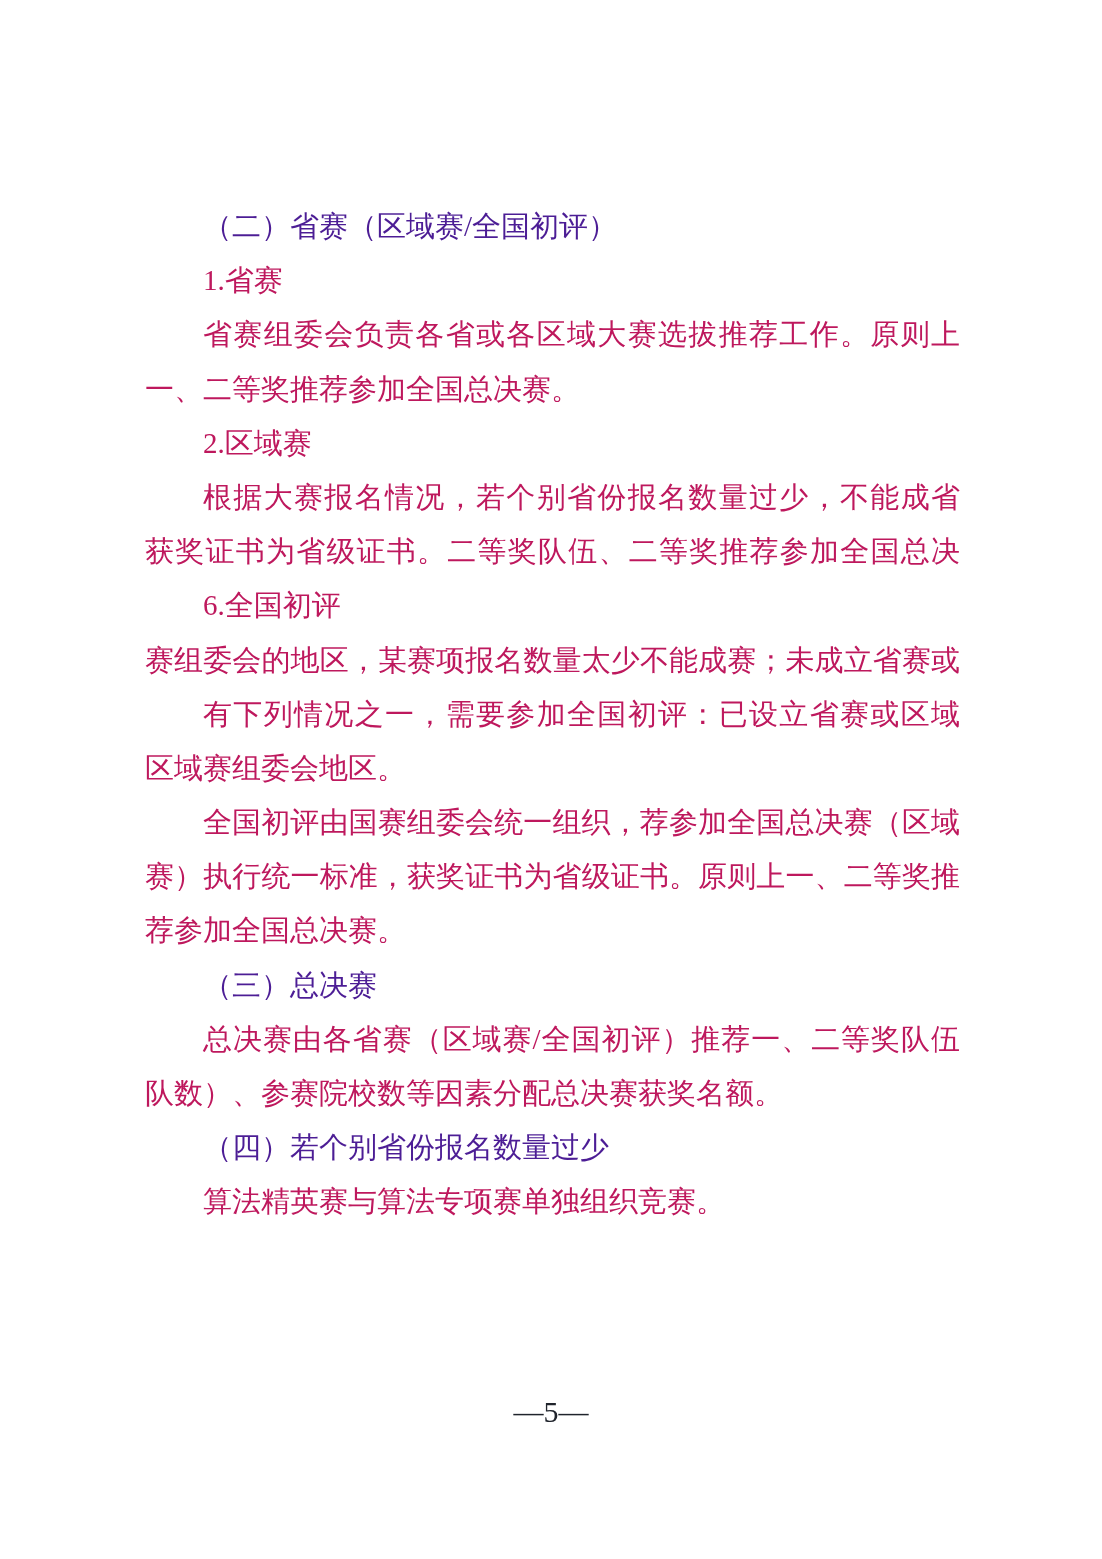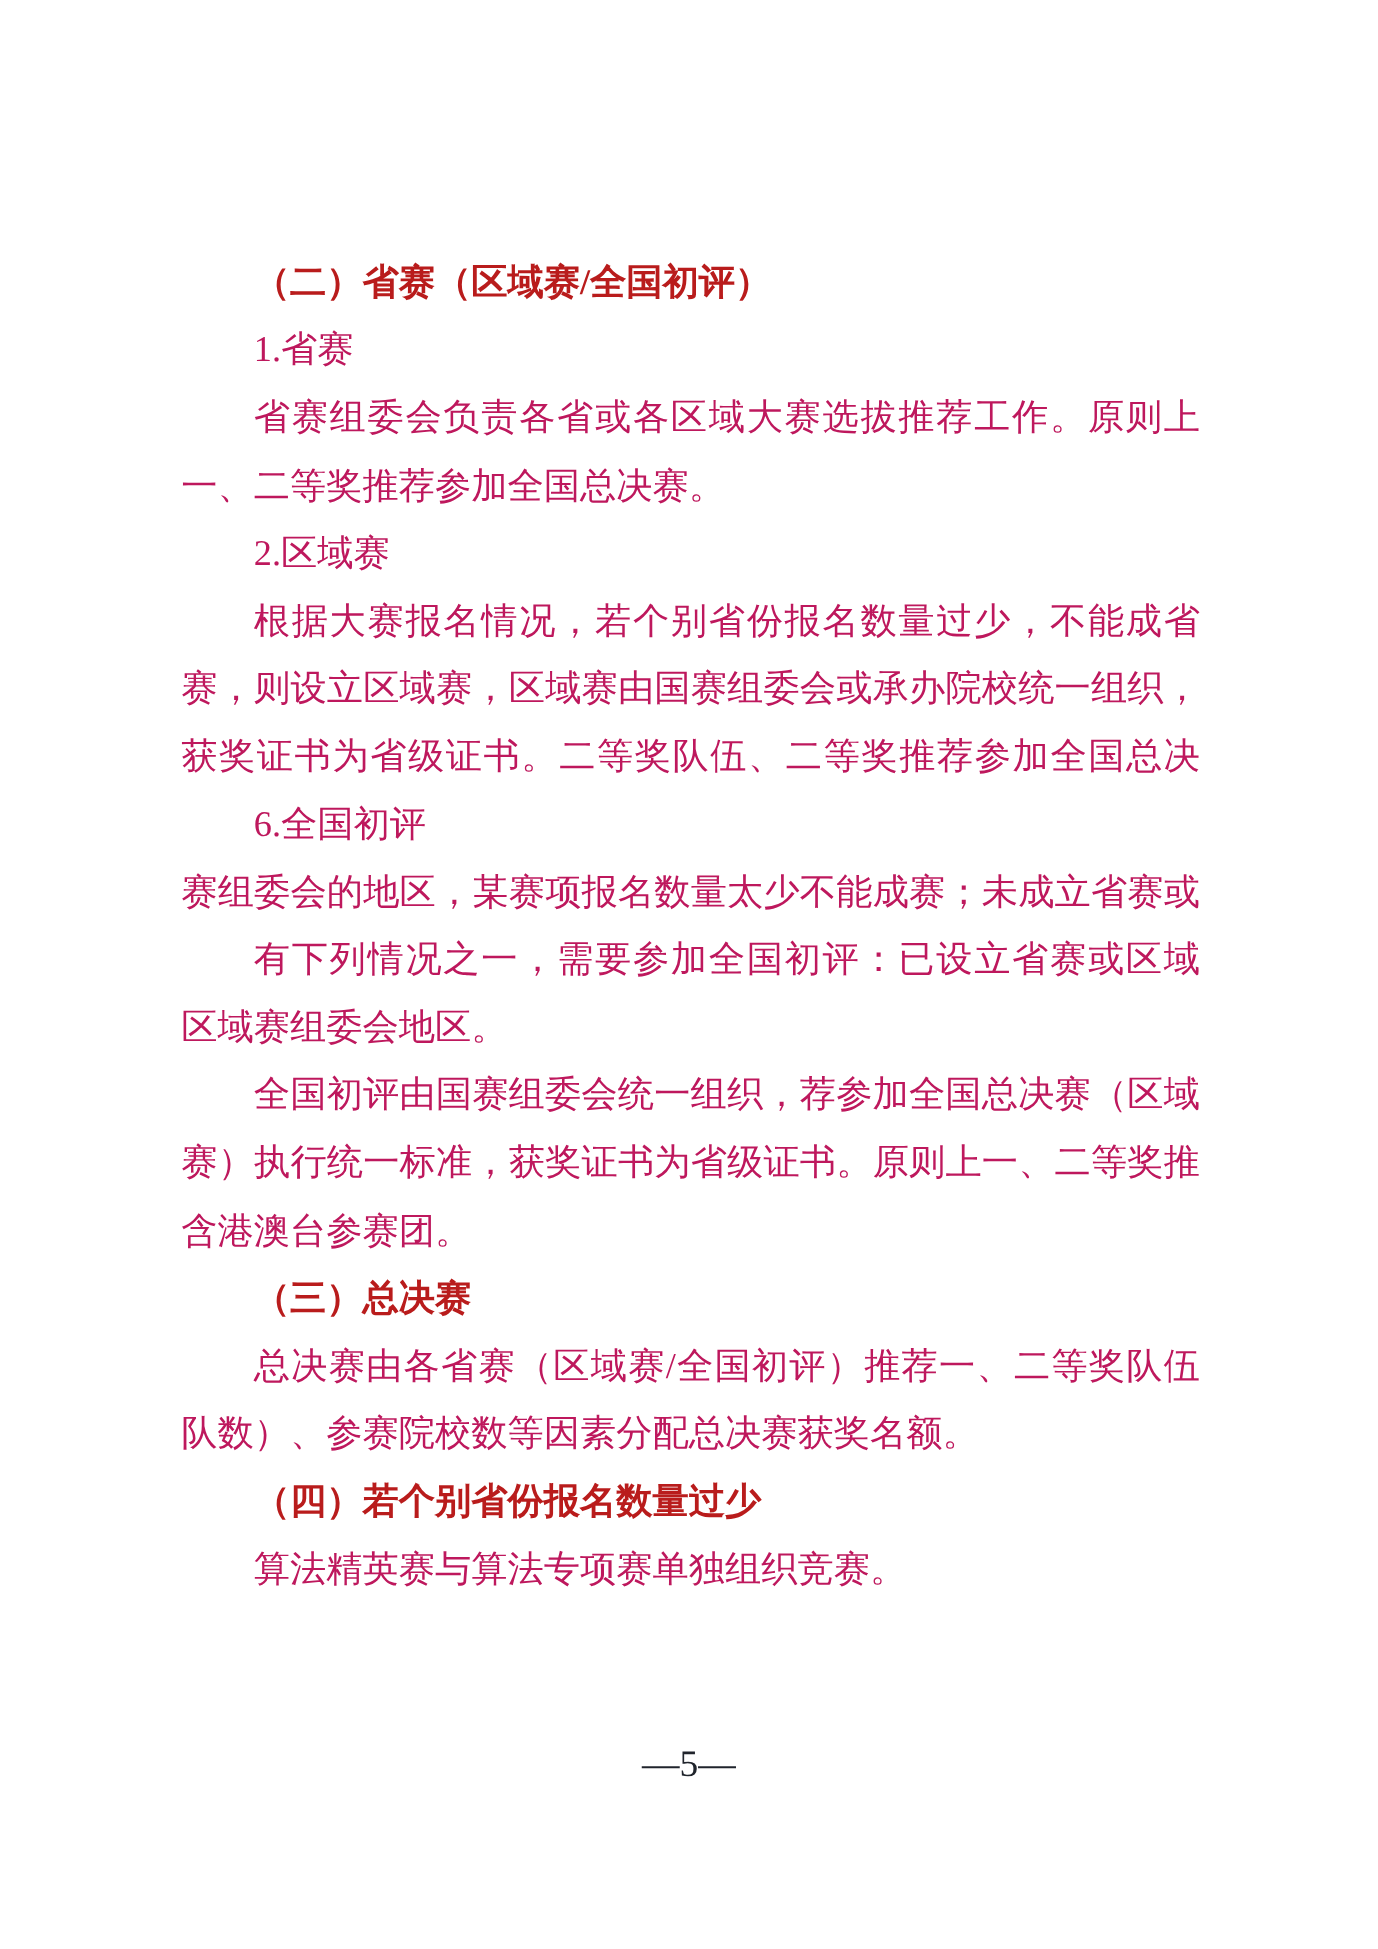--- a/index.html
+++ b/index.html
@@ -27,22 +27,22 @@
     overflow: hidden;
     white-space: normal;
   }
   .indent { text-indent: 58px; }
   .stretch {
     text-align: justify;
     text-align-last: justify;
     text-justify: inter-character;
   }
   .heading {
-    font-weight: bold;
-    color: #b91c1c;
+    font-weight: normal;
+    color: #4c1d95;
   }
   .page-number {
     position: absolute;
     left: 0;
     top: 1392px;
     width: 1102px;
     text-align: center;
     font-size: 30px;
     line-height: 40px;
     color: #20242c;
@@ -51,29 +51,28 @@
 </head>
 <body>
 
 <div class="doc-body">
   <p class="line heading indent">（二）省赛（区域赛/全国初评）</p>
   <p class="line indent">1.省赛</p>
   <p class="line indent stretch">省赛组委会负责各省或各区域大赛选拔推荐工作。原则上</p>
   <p class="line">一、二等奖推荐参加全国总决赛。</p>
   <p class="line indent">2.区域赛</p>
   <p class="line indent stretch">根据大赛报名情况，若个别省份报名数量过少，不能成省</p>
-  <p class="line stretch">赛，则设立区域赛，区域赛由国赛组委会或承办院校统一组织，</p>
   <p class="line stretch">获奖证书为省级证书。二等奖队伍、二等奖推荐参加全国总决赛。</p>
   <p class="line indent">6.全国初评</p>
   <p class="line stretch">赛组委会的地区，某赛项报名数量太少不能成赛；未成立省赛或</p>
   <p class="line indent stretch">有下列情况之一，需要参加全国初评：已设立省赛或区域</p>
   <p class="line">区域赛组委会地区。</p>
   <p class="line indent stretch">全国初评由国赛组委会统一组织，荐参加全国总决赛（区域</p>
   <p class="line stretch">赛）执行统一标准，获奖证书为省级证书。原则上一、二等奖推</p>
-  <p class="line">含港澳台参赛团。</p>
+  <p class="line">荐参加全国总决赛。</p>
   <p class="line heading indent">（三）总决赛</p>
   <p class="line indent stretch">总决赛由各省赛（区域赛/全国初评）推荐一、二等奖队伍</p>
   <p class="line">队数）、参赛院校数等因素分配总决赛获奖名额。</p>
   <p class="line heading indent">（四）若个别省份报名数量过少</p>
   <p class="line indent">算法精英赛与算法专项赛单独组织竞赛。</p>
 </div>
 
 <div class="page-number">—5—</div>
 
 </body></html>

